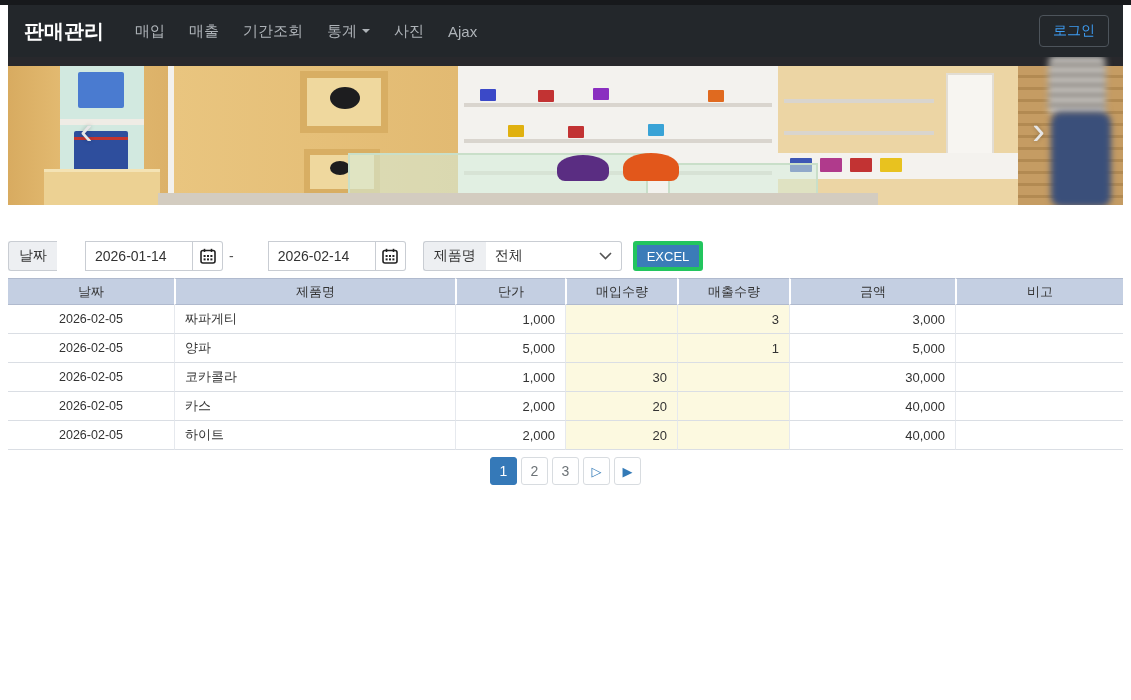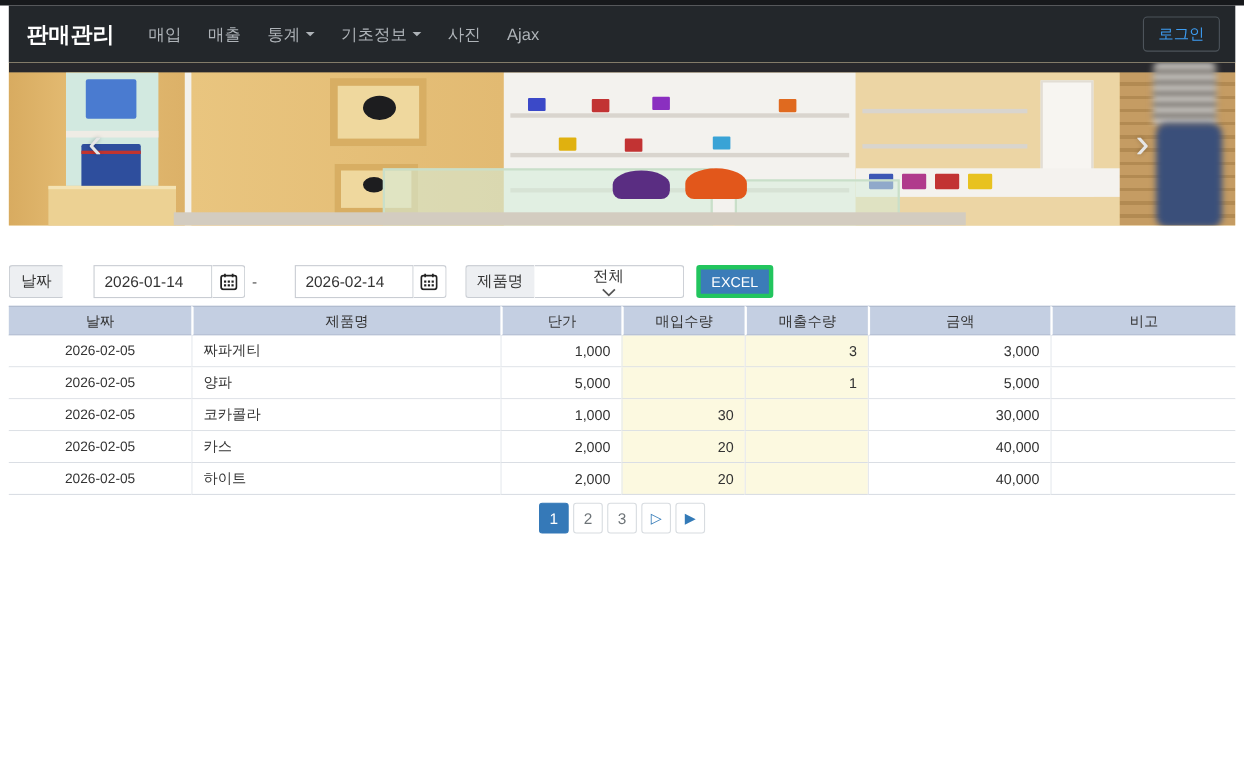--- a/index.html
+++ b/index.html
@@ -118,21 +118,21 @@
   .cal-btn {
     height:30px; width:30px; background:#fff; border:1px solid #c9cdd3;
     border-left:none; border-radius:0 3px 3px 0; display:flex;
     align-items:center; justify-content:center; cursor:pointer; padding:0;
   }
   .dash { margin:0 6px; color:#555; font-size:14px; }
   .group-gap { width:17px; }
   .select-box {
     height:30px; width:136px; background:#fff; border:1px solid #c9cdd3;
     border-left:none; border-radius:0 3px 3px 0; display:flex; align-items:center;
-    justify-content:space-between; padding:0 9px; font-size:14px; cursor:pointer;flex-direction:column;
+    justify-content:space-between; padding:0 9px; font-size:14px; cursor:pointer;
   }
   .excel-btn {
     margin-left:11px; height:30px; padding:0 10px; background:#3b7cb8;
     border:4px solid #22c55e; border-radius:3px; color:#fff; font-size:13px;
     cursor:pointer; font-family:inherit;
   }
 
   
   .data-table { margin-top:7px; width:100%; border-collapse:separate; border-spacing:0; table-layout:fixed; font-size:13px; }
   .data-table col.c-date   { width:166px; }
@@ -178,25 +178,24 @@
   <div class="navbar">
     <div class="brand">판매관리</div>
     <div class="nav-items">
       <div class="nav-item">
           <span>매입</span>
         </div>
       <div class="nav-item">
           <span>매출</span>
         </div>
       <div class="nav-item">
+          <span>기간조회</span>
+        </div>
+      <div class="nav-item">
           <span>통계</span>
-          <span class="caret"></span>
-        </div>
-      <div class="nav-item">
-          <span>기초정보</span>
           <span class="caret"></span>
         </div>
       <div class="nav-item">
           <span>사진</span>
         </div>
       <div class="nav-item">
           <span>Ajax</span>
         </div>
     </div>
     <div class="nav-right">

